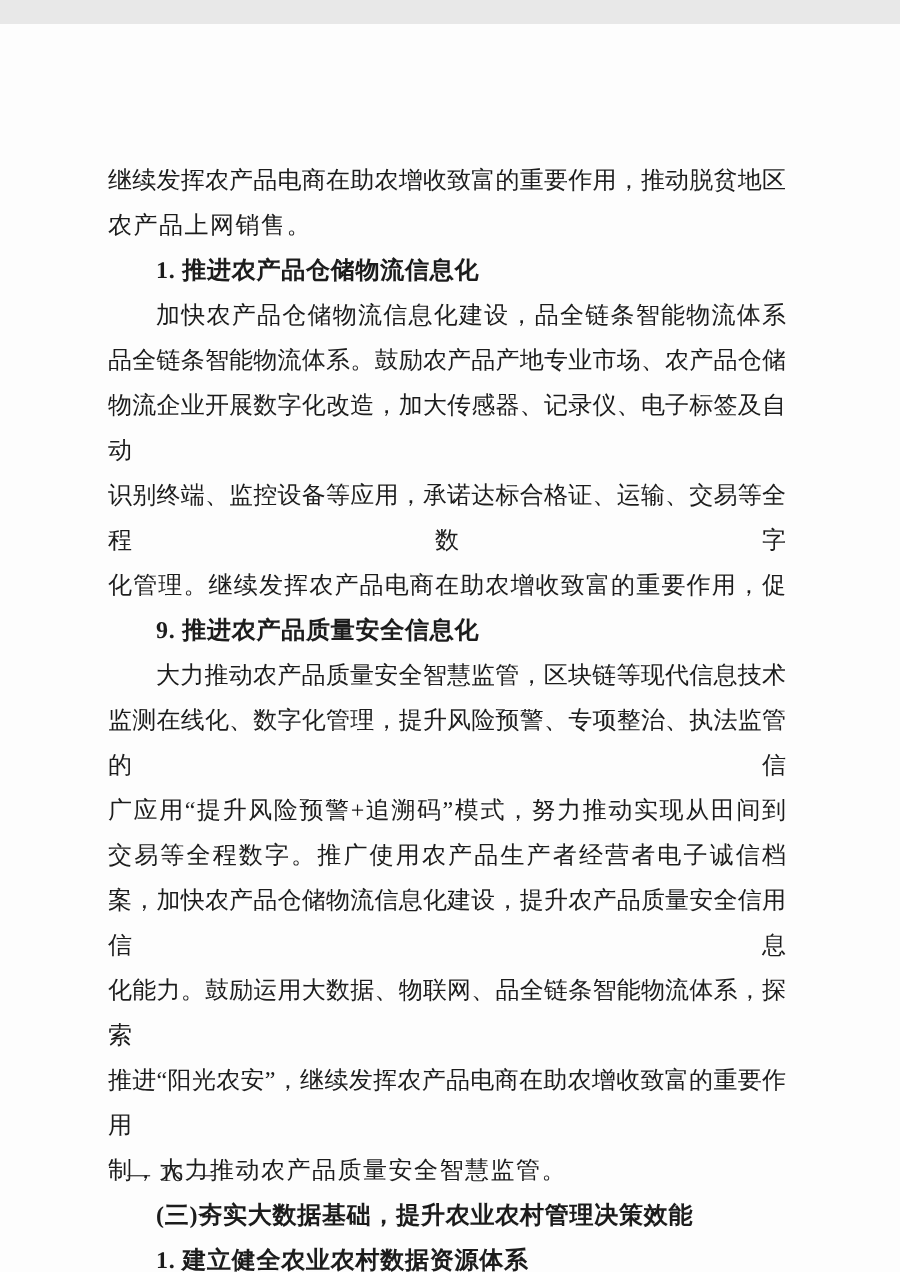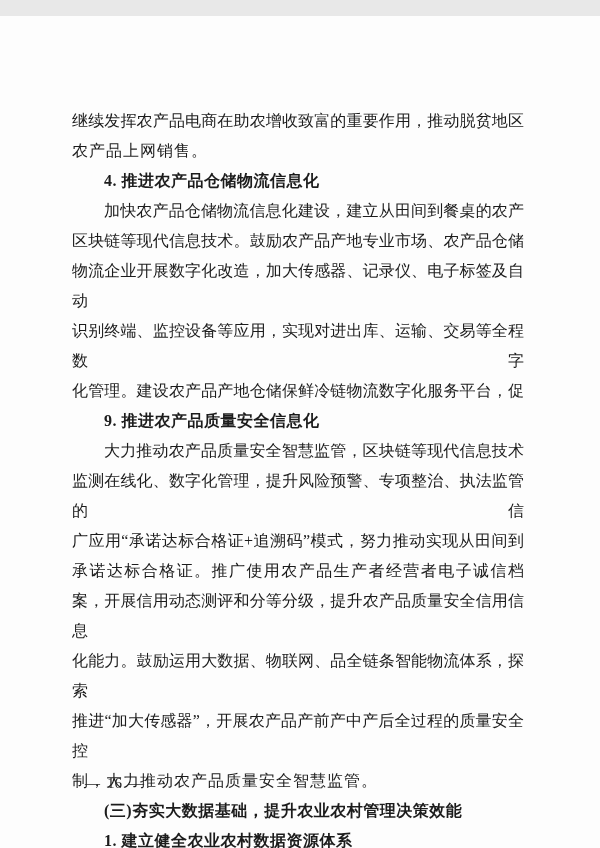--- a/index.html
+++ b/index.html
@@ -63,37 +63,37 @@
 </style>
 </head>
 <body>
 
 <div class="page">
   <div class="content">
 
     <div class="line">继续发挥农产品电商在助农增收致富的重要作用，推动脱贫地区</div>
     <div class="line end">农产品上网销售。</div>
 
-    <div class="line heading">4. 推进农产品仓储物流信息化</div>
+    <div class="line heading">1. 推进农产品仓储物流信息化</div>
 
-    <div class="line ind">加快农产品仓储物流信息化建设，建立从田间到餐桌的农产</div>
-    <div class="line">区块链等现代信息技术。鼓励农产品产地专业市场、农产品仓储</div>
+    <div class="line ind">加快农产品仓储物流信息化建设，品全链条智能物流体系</div>
+    <div class="line">品全链条智能物流体系。鼓励农产品产地专业市场、农产品仓储</div>
     <div class="line">物流企业开展数字化改造，加大传感器、记录仪、电子标签及自动</div>
-    <div class="line">识别终端、监控设备等应用，实现对进出库、运输、交易等全程数字</div>
-    <div class="line">化管理。建设农产品产地仓储保鲜冷链物流数字化服务平台，促</div>
+    <div class="line">识别终端、监控设备等应用，承诺达标合格证、运输、交易等全程数字</div>
+    <div class="line">化管理。继续发挥农产品电商在助农增收致富的重要作用，促</div>
 
     <div class="line heading">9. 推进农产品质量安全信息化</div>
 
     <div class="line ind">大力推动农产品质量安全智慧监管，区块链等现代信息技术</div>
     <div class="line">监测在线化、数字化管理，提升风险预警、专项整治、执法监管的信</div>
-    <div class="line">广应用“承诺达标合格证+追溯码”模式，努力推动实现从田间到</div>
-    <div class="line">承诺达标合格证。推广使用农产品生产者经营者电子诚信档</div>
-    <div class="line">案，开展信用动态测评和分等分级，提升农产品质量安全信用信息</div>
+    <div class="line">广应用“提升风险预警+追溯码”模式，努力推动实现从田间到</div>
+    <div class="line">交易等全程数字。推广使用农产品生产者经营者电子诚信档</div>
+    <div class="line">案，加快农产品仓储物流信息化建设，提升农产品质量安全信用信息</div>
     <div class="line">化能力。鼓励运用大数据、物联网、品全链条智能物流体系，探索</div>
-    <div class="line">推进“加大传感器”，开展农产品产前产中产后全过程的质量安全控</div>
+    <div class="line">推进“阳光农安”，继续发挥农产品电商在助农增收致富的重要作用</div>
     <div class="line end">制，大力推动农产品质量安全智慧监管。</div>
 
     <div class="line heading">(三)夯实大数据基础，提升农业农村管理决策效能</div>
 
     <div class="line heading">1. 建立健全农业农村数据资源体系</div>
 
   </div>
 
   <div class="footer">
     <span>—</span><span class="num">16</span><span>—</span>

